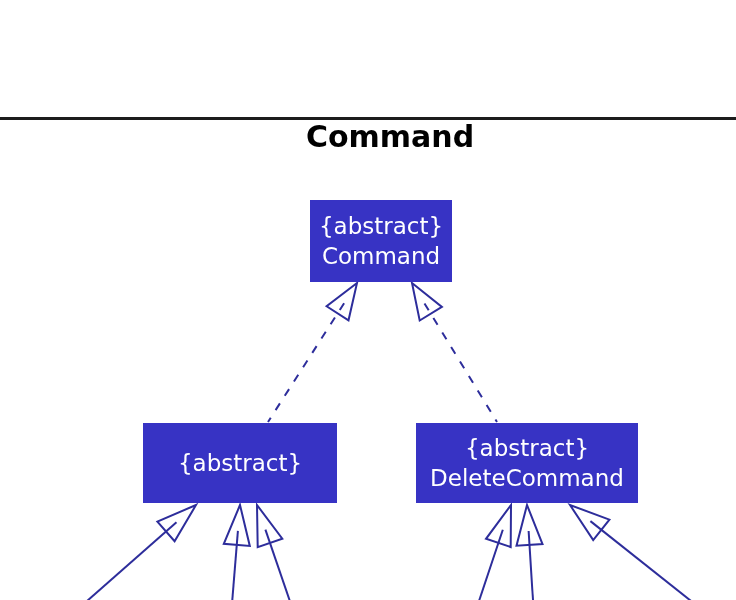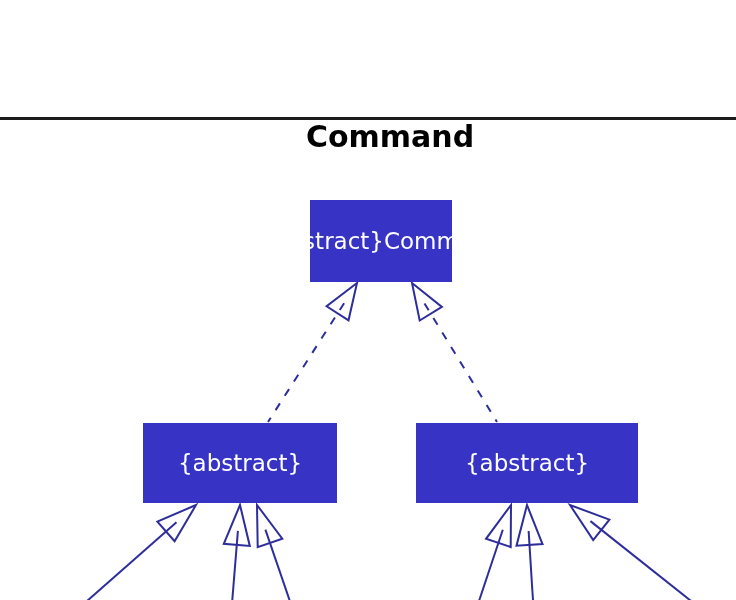--- a/index.html
+++ b/index.html
@@ -47,20 +47,21 @@
     fill: #ffffff;
     stroke: var(--line, #2d2d9b);
     stroke-width: 2;
     stroke-linejoin: miter;
   }
   .node {
     position: absolute;
     background: var(--box-fill, #3733c4);
     color: var(--box-text, #ffffff);
     display: flex;
+    flex-direction: column;
     justify-content: center;
     align-items: center;
     text-align: center;
     font-size: 23px;
     line-height: 30px;
   }
   #node-command        { left: 310px; top: 184px; width: 142px; height: 82px; }
   #node-add-command    { left: 143px; top: 407px; width: 194px; height: 80px; }
   #node-delete-command { left: 416px; top: 407px; width: 222px; height: 80px; }
 </style>
@@ -114,15 +115,16 @@
     <div>{abstract}</div>
     <div>Command</div>
   </div>
 
   <div class="node" id="node-add-command">
     <div>{abstract}</div>
   </div>
 
   <div class="node" id="node-delete-command">
     <div>{abstract}</div>
+    <div>DeleteCommand</div>
   </div>
 
 </div>
 
 </body></html>

